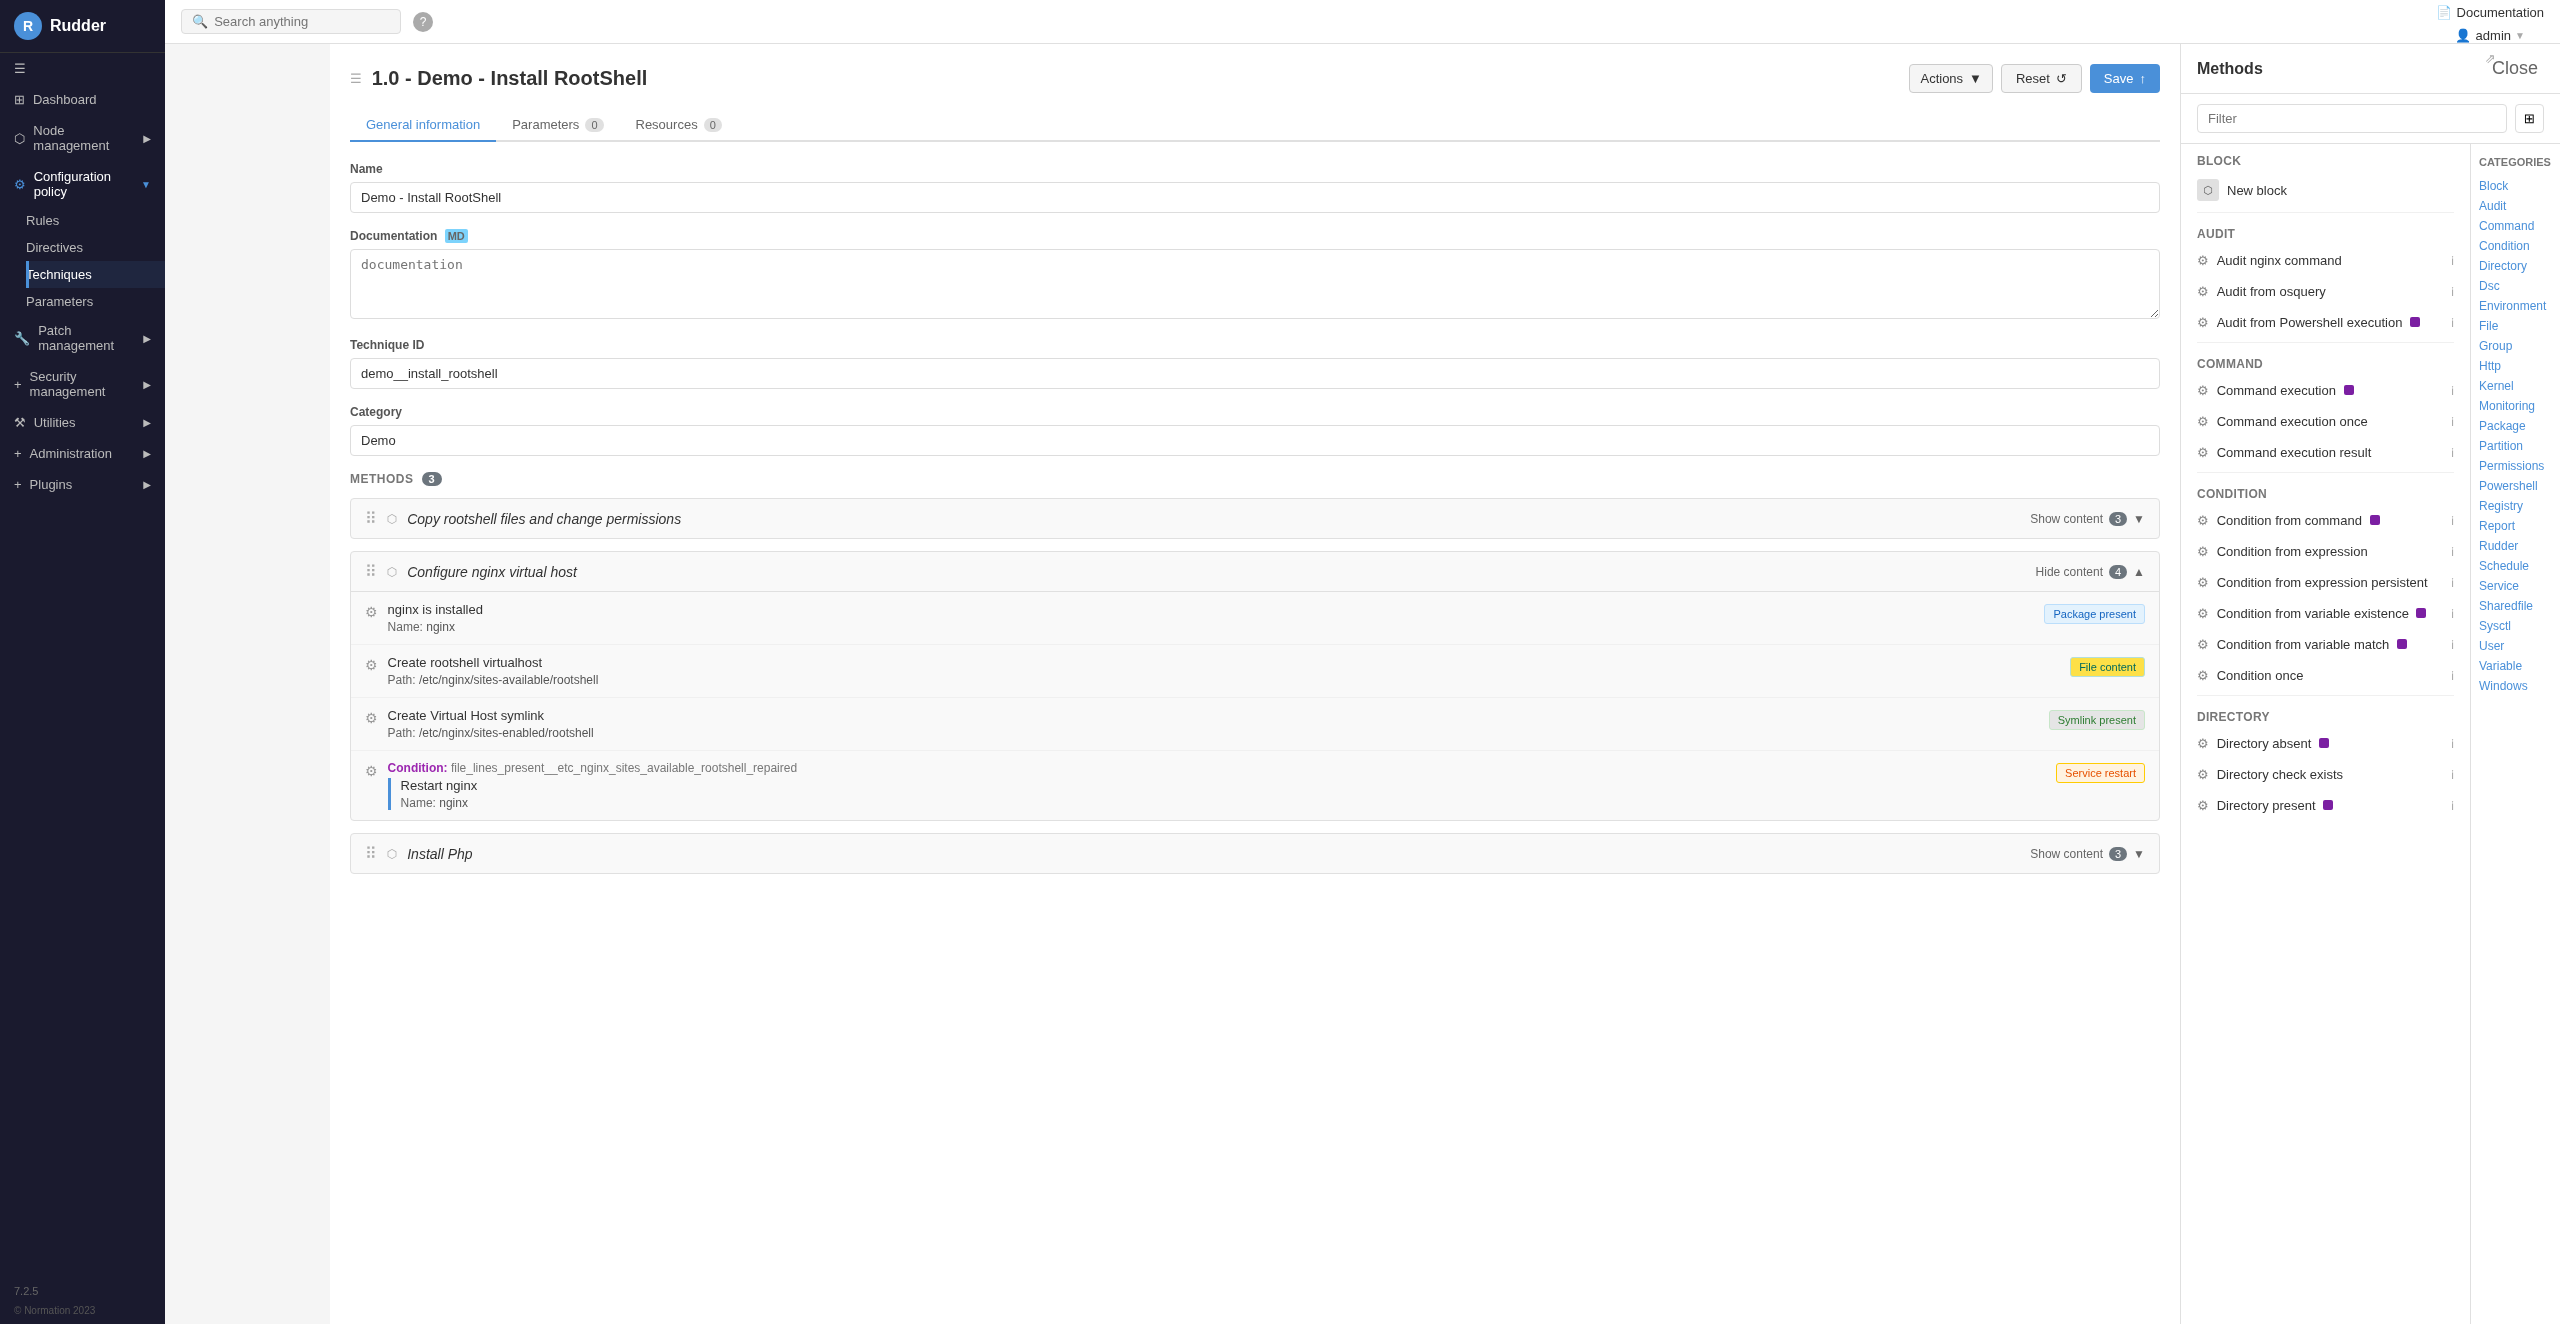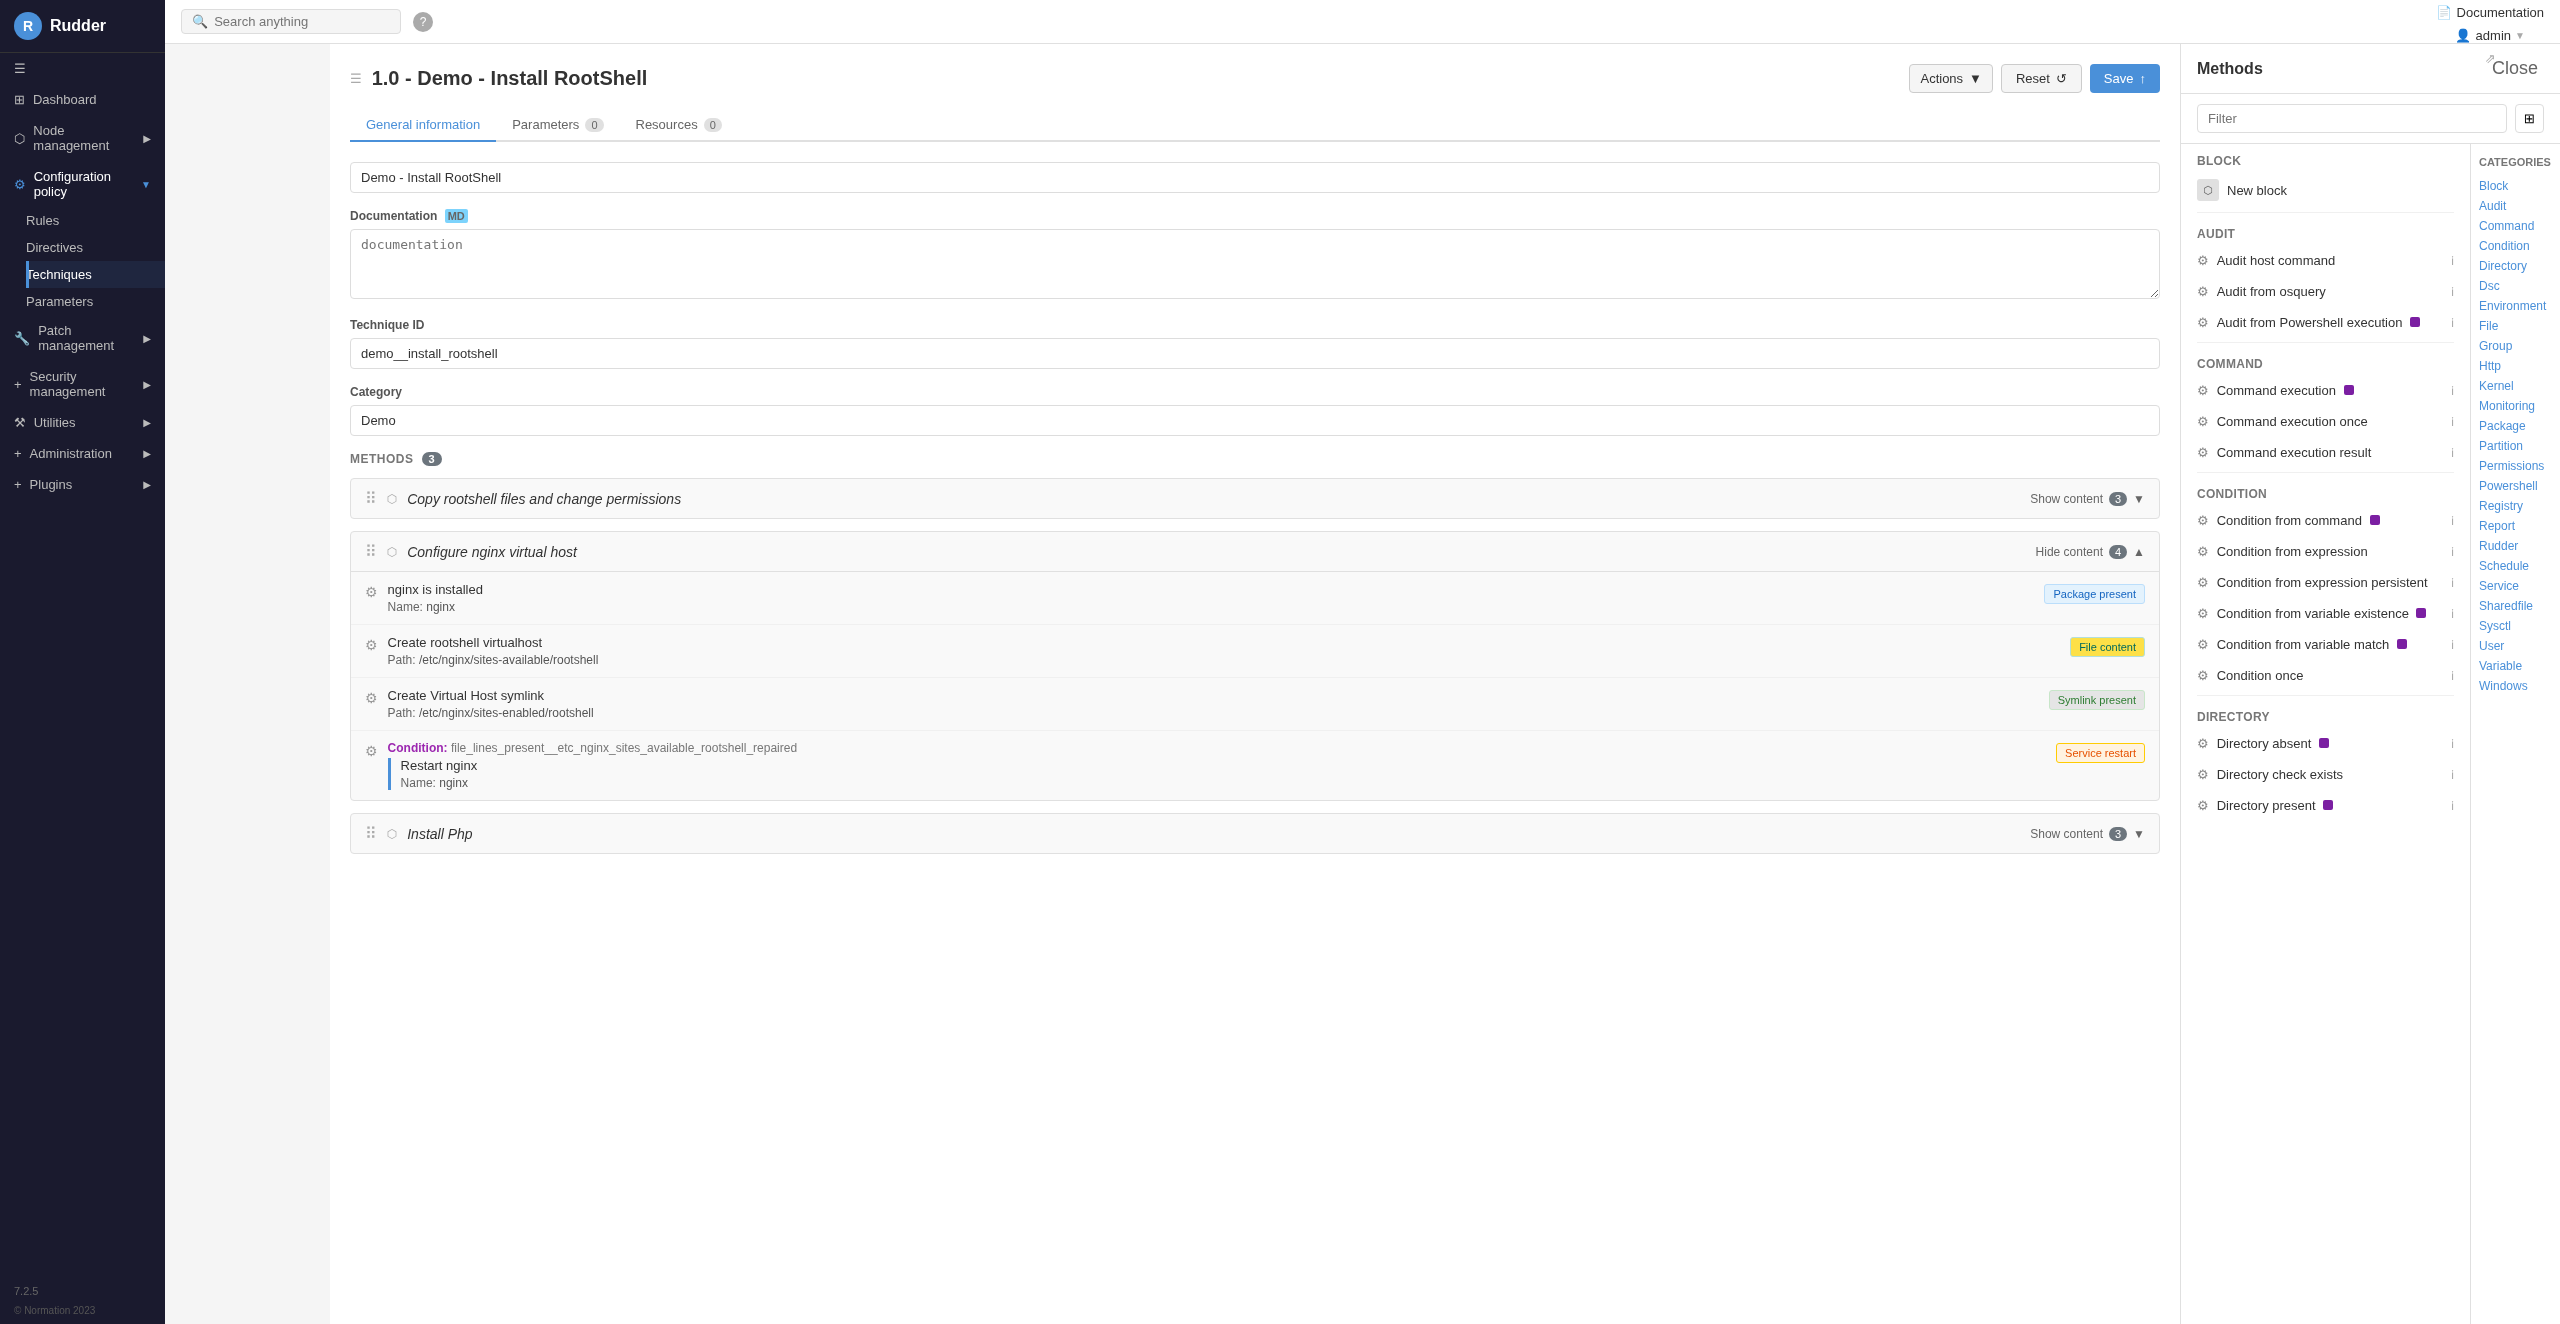--- a/index.html
+++ b/index.html
@@ -256,20 +256,21 @@
         <span>Parameters</span>
         <span class="tab-badge">0</span>
       </div>
       <div class="tab">
         <span>Resources</span>
         <span class="tab-badge">0</span>
       </div>
     </div>
 
     <div class="form-group">
+      <label class="form-label">Name</label>
       <input class="form-input" type="text" value="Demo - Install RootShell" style="">
     </div>
 
     <div class="form-group">
       <label class="form-label">
         <span>Documentation</span>
         <span class="md-icon">MD</span>
       </label>
       <textarea class="form-textarea" placeholder="documentation" style=""></textarea>
     </div>
@@ -403,21 +404,21 @@
         <div class="methods-category-header">Block</div>
         <div class="block-entry">
           <div class="block-icon">⬡</div>
           <span class="block-name">New block</span>
         </div>
         <div class="divider"></div>
 
         <div class="methods-category-header">Audit</div>
         <div class="method-entry">
           <span class="method-entry-gear">⚙</span>
-          <span class="method-entry-name">Audit host command</span>
+          <span class="method-entry-name">Audit nginx command</span>
           <span class="method-entry-icon">ℹ</span>
         </div>
         <div class="method-entry">
           <span class="method-entry-gear">⚙</span>
           <span class="method-entry-name">Audit from osquery</span>
           <span class="method-entry-icon">ℹ</span>
         </div>
         <div class="method-entry">
           <span class="method-entry-gear">⚙</span>
           <span class="method-entry-name">Audit from Powershell execution <span class="purple-square"></span></span>

